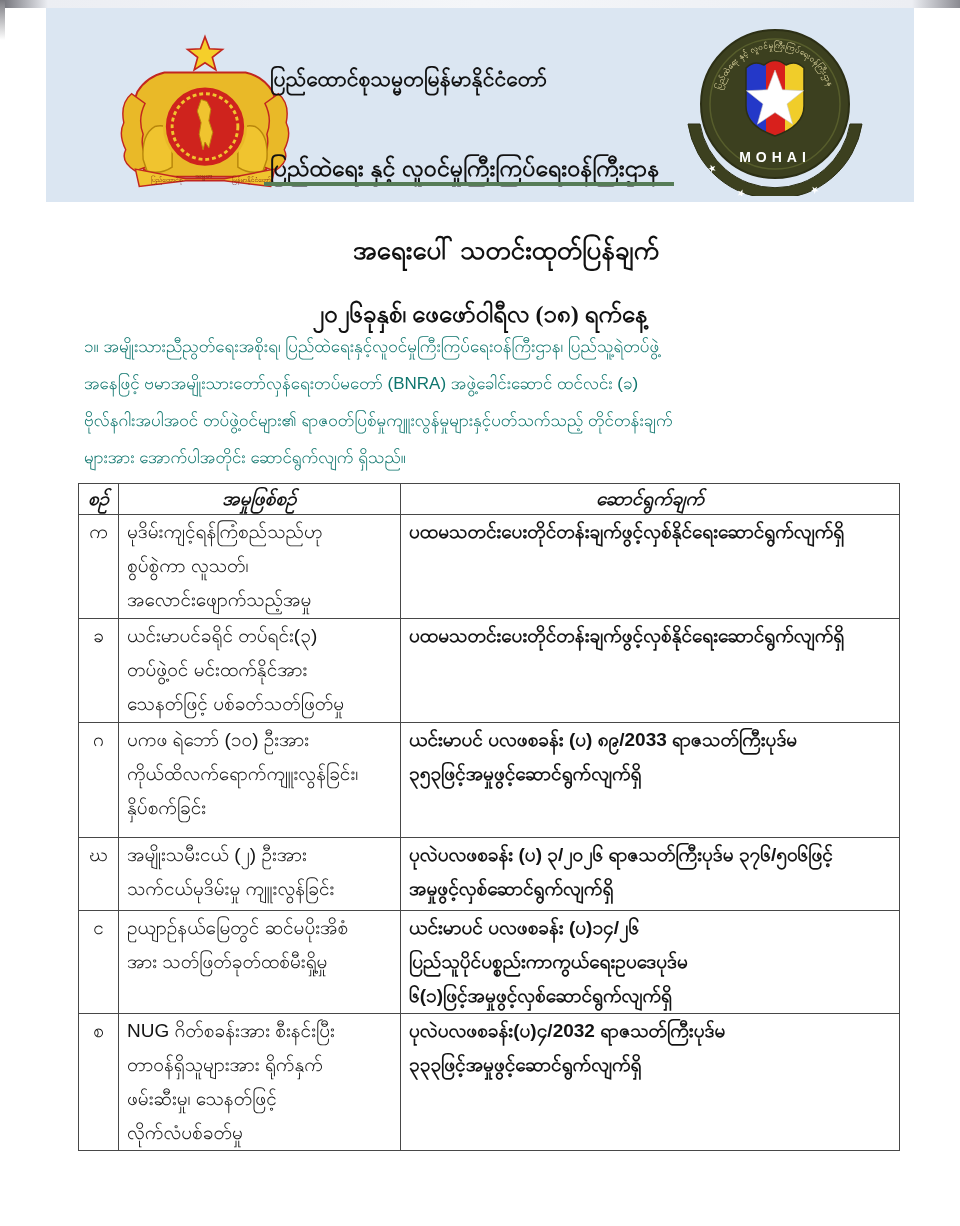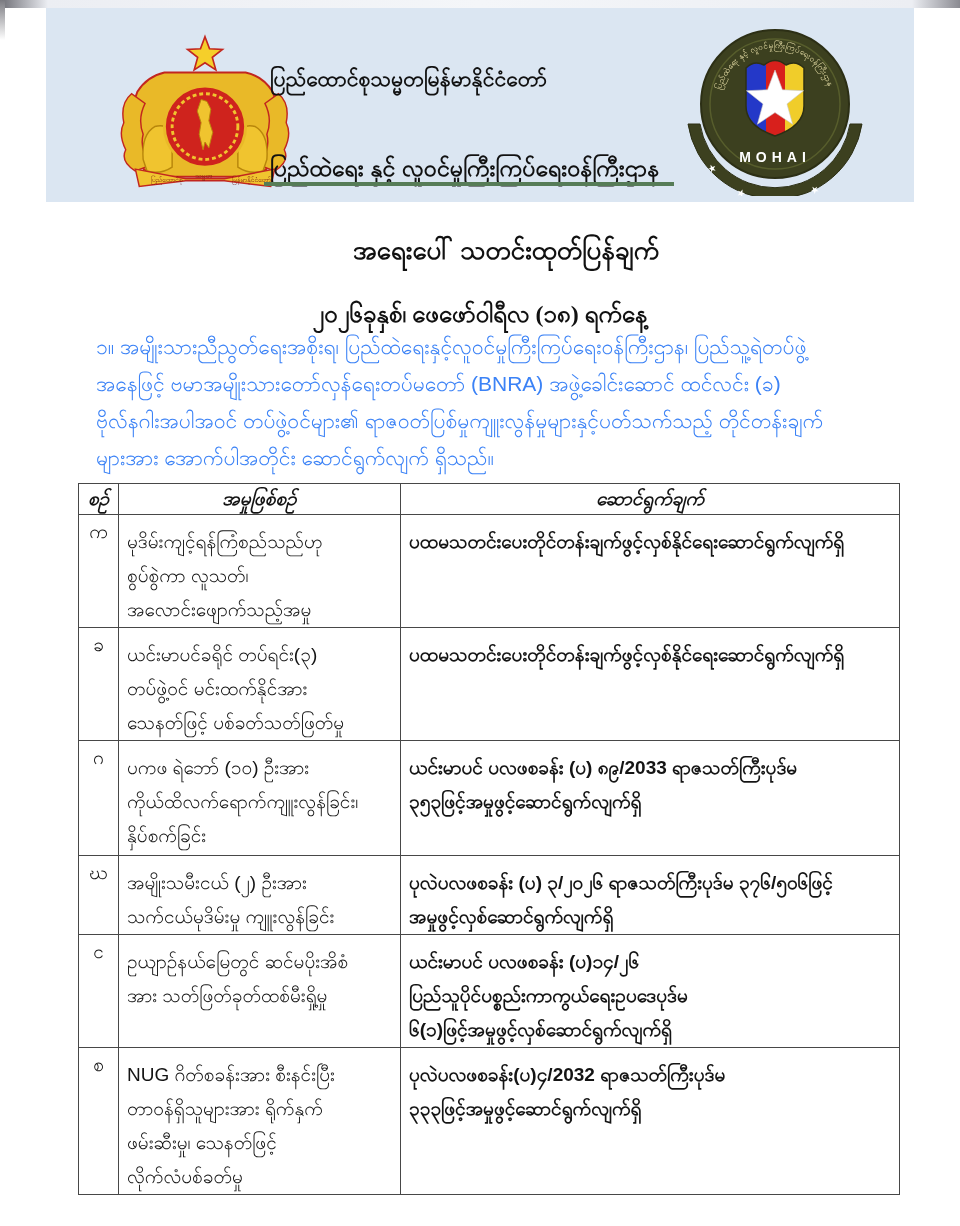--- a/index.html
+++ b/index.html
@@ -38,38 +38,38 @@
   }
   .mohai{position:absolute;left:634px;top:18px;width:190px;height:170px;}
   
   .title-line{
     position:absolute;left:0;width:960px;text-align:center;font-weight:bold;color:#111;
   }
   .title-main{top:233px;font-size:26px;padding-left:26px;}
   .title-date{top:298px;font-size:24px;font-family:Liberation Serif, serif;}
   
   .intro{
-    position:absolute;left:96px;top:328px;width:804px;
-    font-size:21px;line-height:37px;white-space:pre-line;color:#3b82f6;
+    position:absolute;left:84px;top:328px;width:804px;
+    font-size:17px;line-height:37px;white-space:pre-line;color:#0f766e;
   }
   
   table.case-table{
     position:absolute;left:78px;top:483px;width:806px;
     border-collapse:collapse;table-layout:fixed;
     font-size:19px;line-height:34px;color:#141414;
   }
   .case-table th,.case-table td{
     border:1.5px solid #474747;vertical-align:top;padding:0 8px;
     overflow:hidden;
   }
   .case-table th{font-weight:bold;height:30px;text-align:center;padding:0 2px;line-height:30px;font-style:italic;}
   .col-no{width:35px;text-align:center;}
   .col-case{width:277px;}
   .col-action{width:494px;font-weight:bold;}
-  td.col-case,td.col-action{white-space:pre-line;padding-top:10px;}
+  td.col-case,td.col-action{white-space:pre-line;padding-top:0;}
 </style>
 </head>
 <body>
 
 <div class="top-edge"></div>
 <div class="left-edge"></div>
 
 <div class="header-band">
 
   <svg class="seal" viewBox="0 0 180 166" aria-hidden="true">

